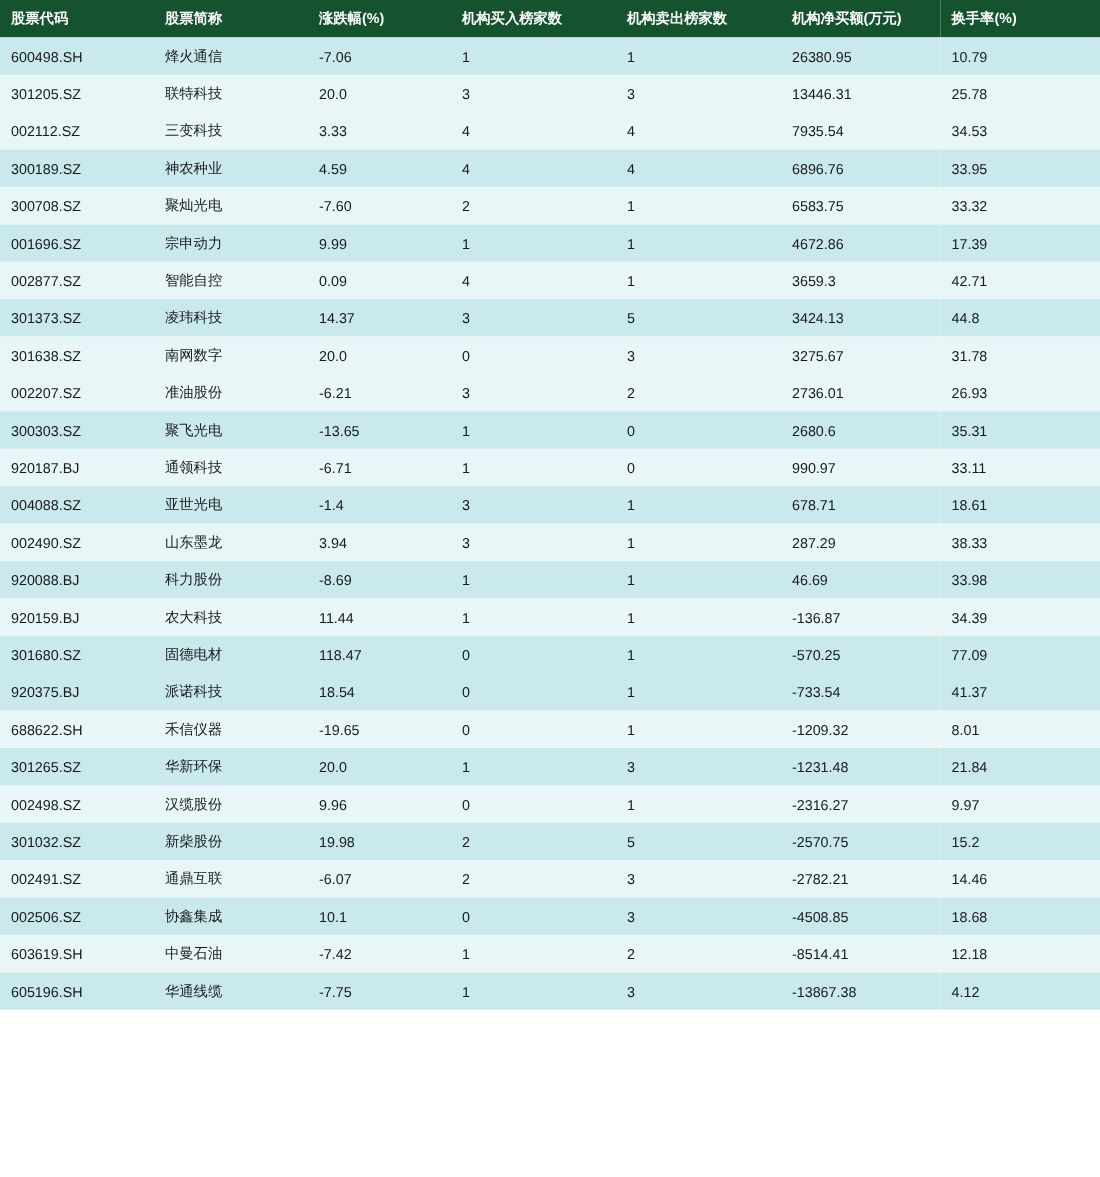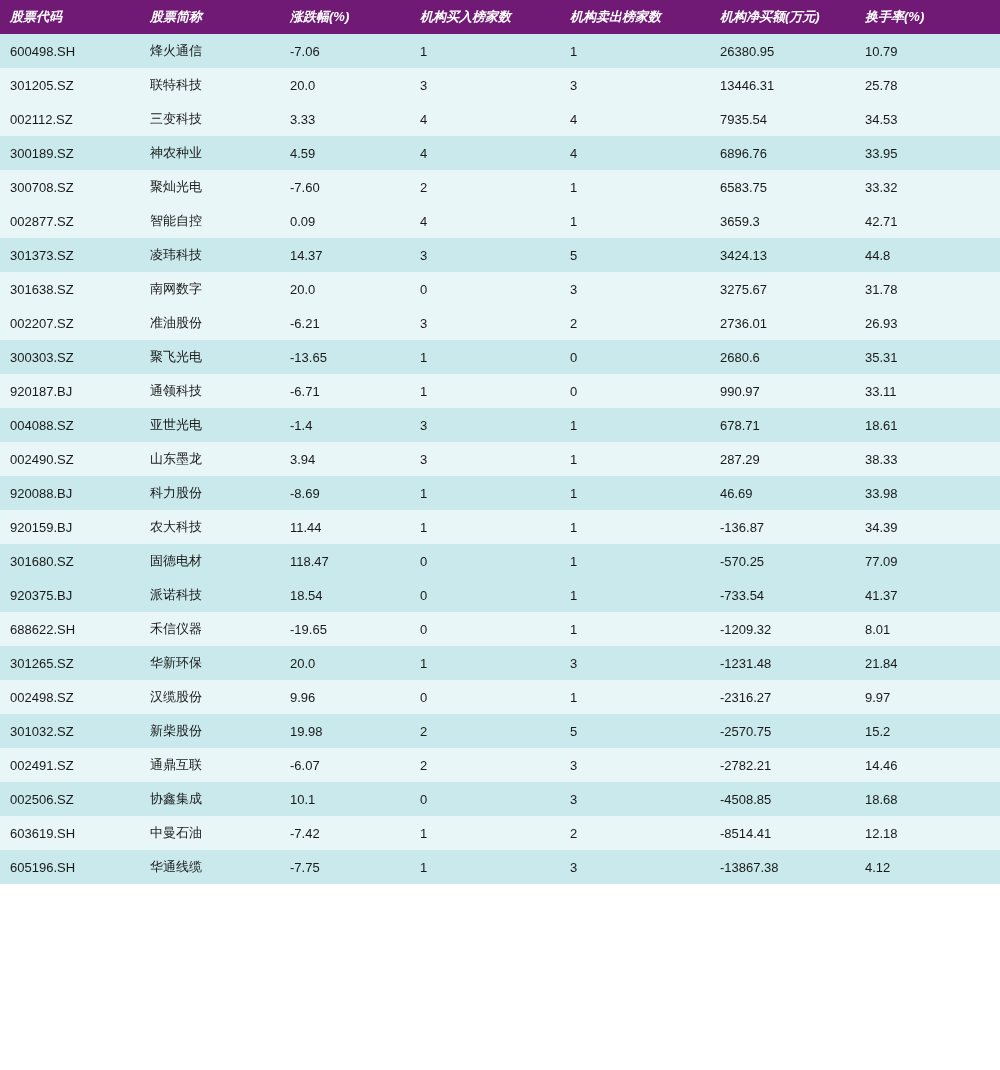--- a/index.html
+++ b/index.html
@@ -10,29 +10,28 @@
   body {
     width: 1000px;
     font-family: "Liberation Sans", sans-serif;
   }
   table.stock-table {
     border-collapse: collapse;
     width: 1000px;
     table-layout: fixed;
   }
   table.stock-table th {
-    background: #701a75;
+    background: #14532d;
     color: #ffffff;
     font-size: 13px;
     font-weight: bold;
     text-align: left;
     padding: 8px 10px;
     height: 16px;
     white-space: nowrap;
-    font-style: italic;
   }
   table.stock-table td {
     font-size: 13px;
     color: #1a1a1a;
     padding: 8px 10px;
     height: 15px;
     white-space: nowrap;
     vertical-align: middle;
   }
   table.stock-table tbody tr.odd td {
@@ -113,20 +112,29 @@
       </tr>
       <tr class="even">
         <td>300708.SZ</td>
         <td>聚灿光电</td>
         <td>-7.60</td>
         <td>2</td>
         <td>1</td>
         <td>6583.75</td>
         <td>33.32</td>
       </tr>
+      <tr class="odd">
+        <td>001696.SZ</td>
+        <td>宗申动力</td>
+        <td>9.99</td>
+        <td>1</td>
+        <td>1</td>
+        <td>4672.86</td>
+        <td>17.39</td>
+      </tr>
       <tr class="even">
         <td>002877.SZ</td>
         <td>智能自控</td>
         <td>0.09</td>
         <td>4</td>
         <td>1</td>
         <td>3659.3</td>
         <td>42.71</td>
       </tr>
       <tr class="odd">

